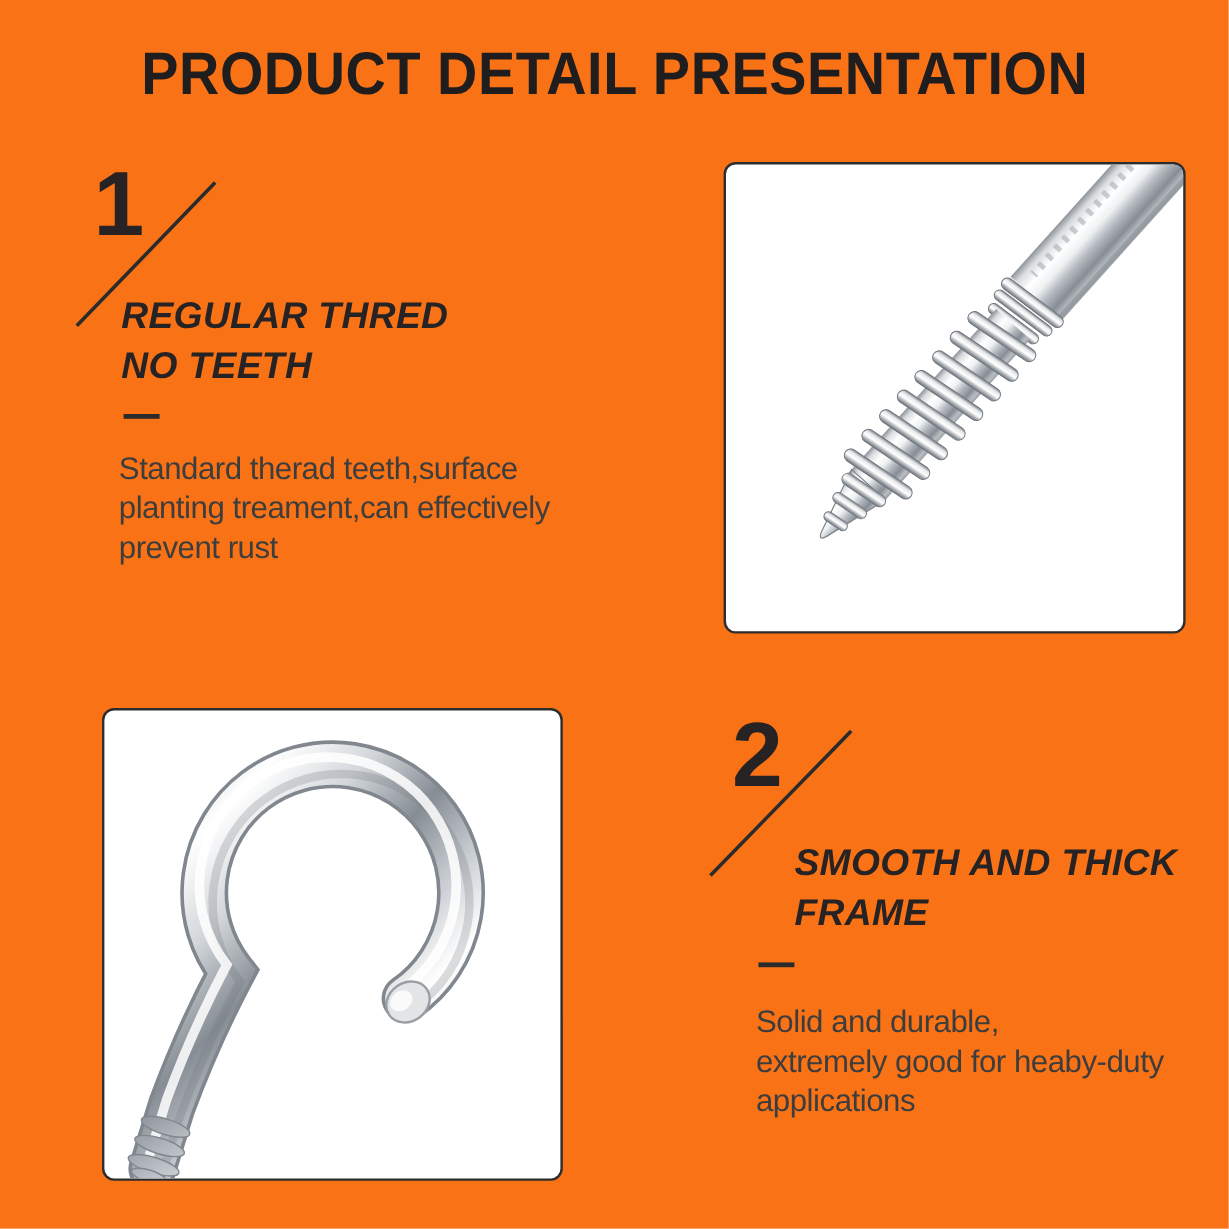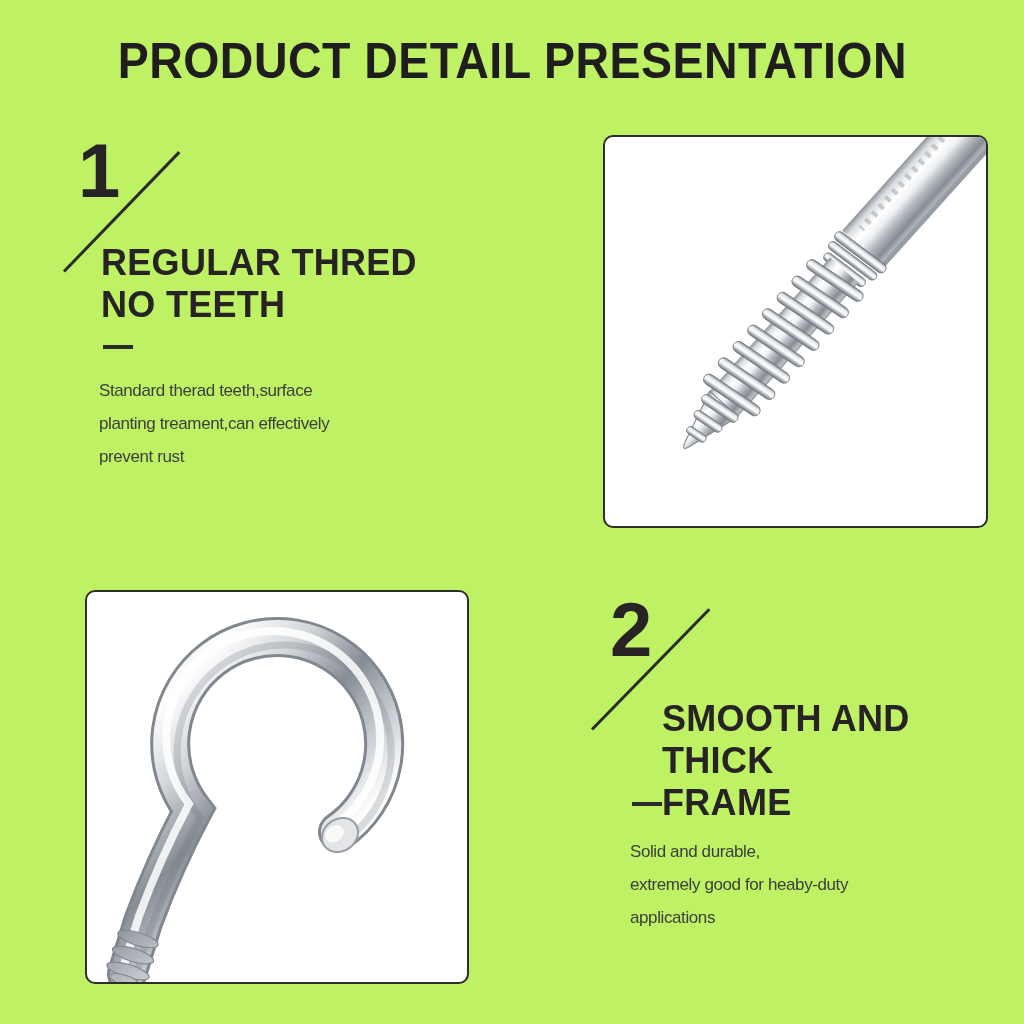--- a/index.html
+++ b/index.html
@@ -4,21 +4,21 @@
 <style>
   html, body {
     margin: 0;
     padding: 0;
     background: #ffffff;
   }
   .canvas {
     position: relative;
     width: 1024px;
     height: 1024px;
-    background: #bef264;
+    background: #f97316;
     overflow: hidden;
     font-family: "Liberation Sans", sans-serif;
     color: #262324;
   }
   .page-title {
     position: absolute;
     top: 32px;
     left: 0;
     width: 1024px;
     text-align: center;
@@ -45,40 +45,41 @@
   .slash {
     position: absolute;
     height: 3px;
     background: #2b2b2b;
     transform-origin: 0 50%;
   }
   .slash-1 { left: 64px;  top: 270px; width: 166px; transform: rotate(-46deg); }
   .slash-2 { left: 592px; top: 728px; width: 168px; transform: rotate(-45.7deg); }
   .feature-heading {
     position: absolute;
-    font-size: 36px;
+    font-size: 31px;
     font-weight: bold;
     line-height: 42px;
     letter-spacing: 0.3px;
     white-space: pre-line;
     color: #272324;
+    font-style: italic;
   }
   .heading-1 { left: 101px; top: 242px; }
   .heading-2 { left: 662px; top: 698px; }
   .heading-dash {
     position: absolute;
     width: 30px;
     height: 4px;
     background: #2b2b2b;
   }
   .dash-1 { left: 103px; top: 345px; }
   .dash-2 { left: 632px; top: 802px; }
   .feature-body {
     position: absolute;
-    font-size: 17px;
+    font-size: 26px;
     line-height: 33px;
     letter-spacing: -0.4px;
     white-space: pre-line;
     color: #3d3d3d;
   }
   .body-1 { left: 99px;  top: 374px; width: 420px; }
   .body-2 { left: 630px; top: 835px; width: 400px; }
   .photo-box {
     position: absolute;
     border: 2px solid #2d2d2d;

